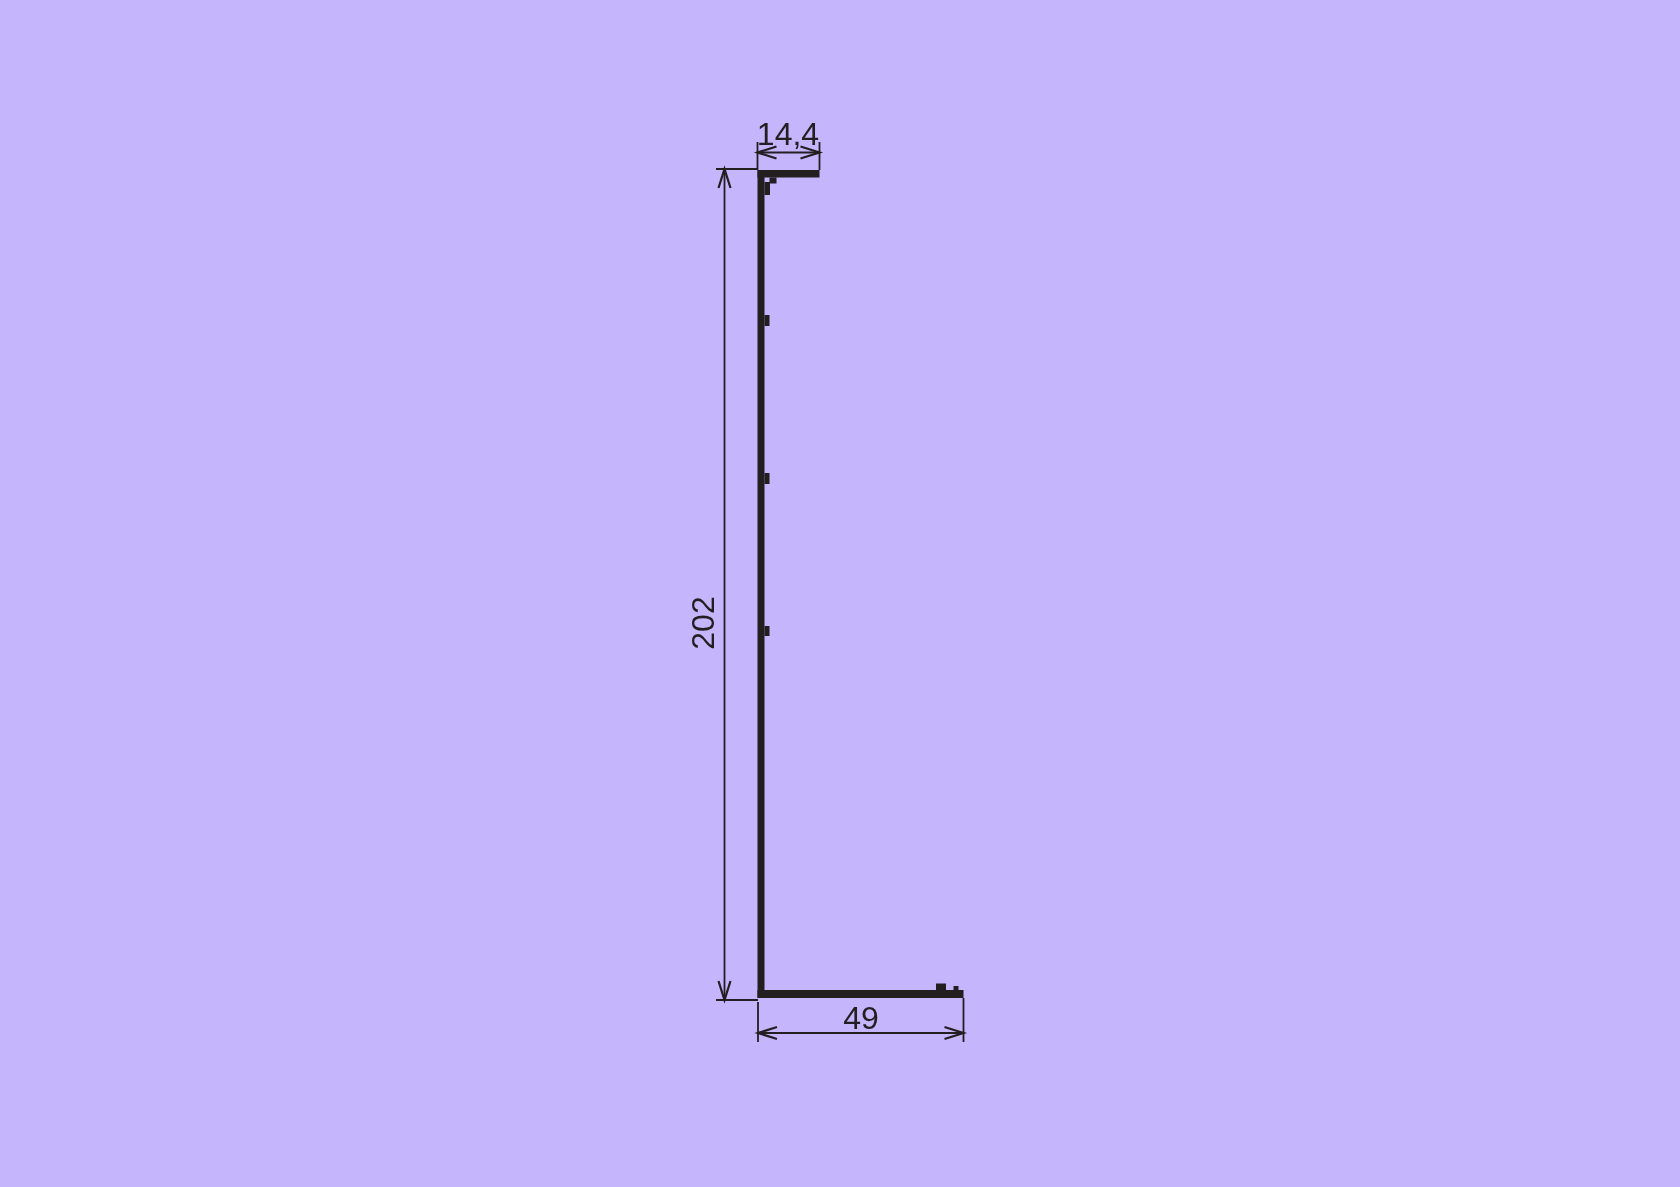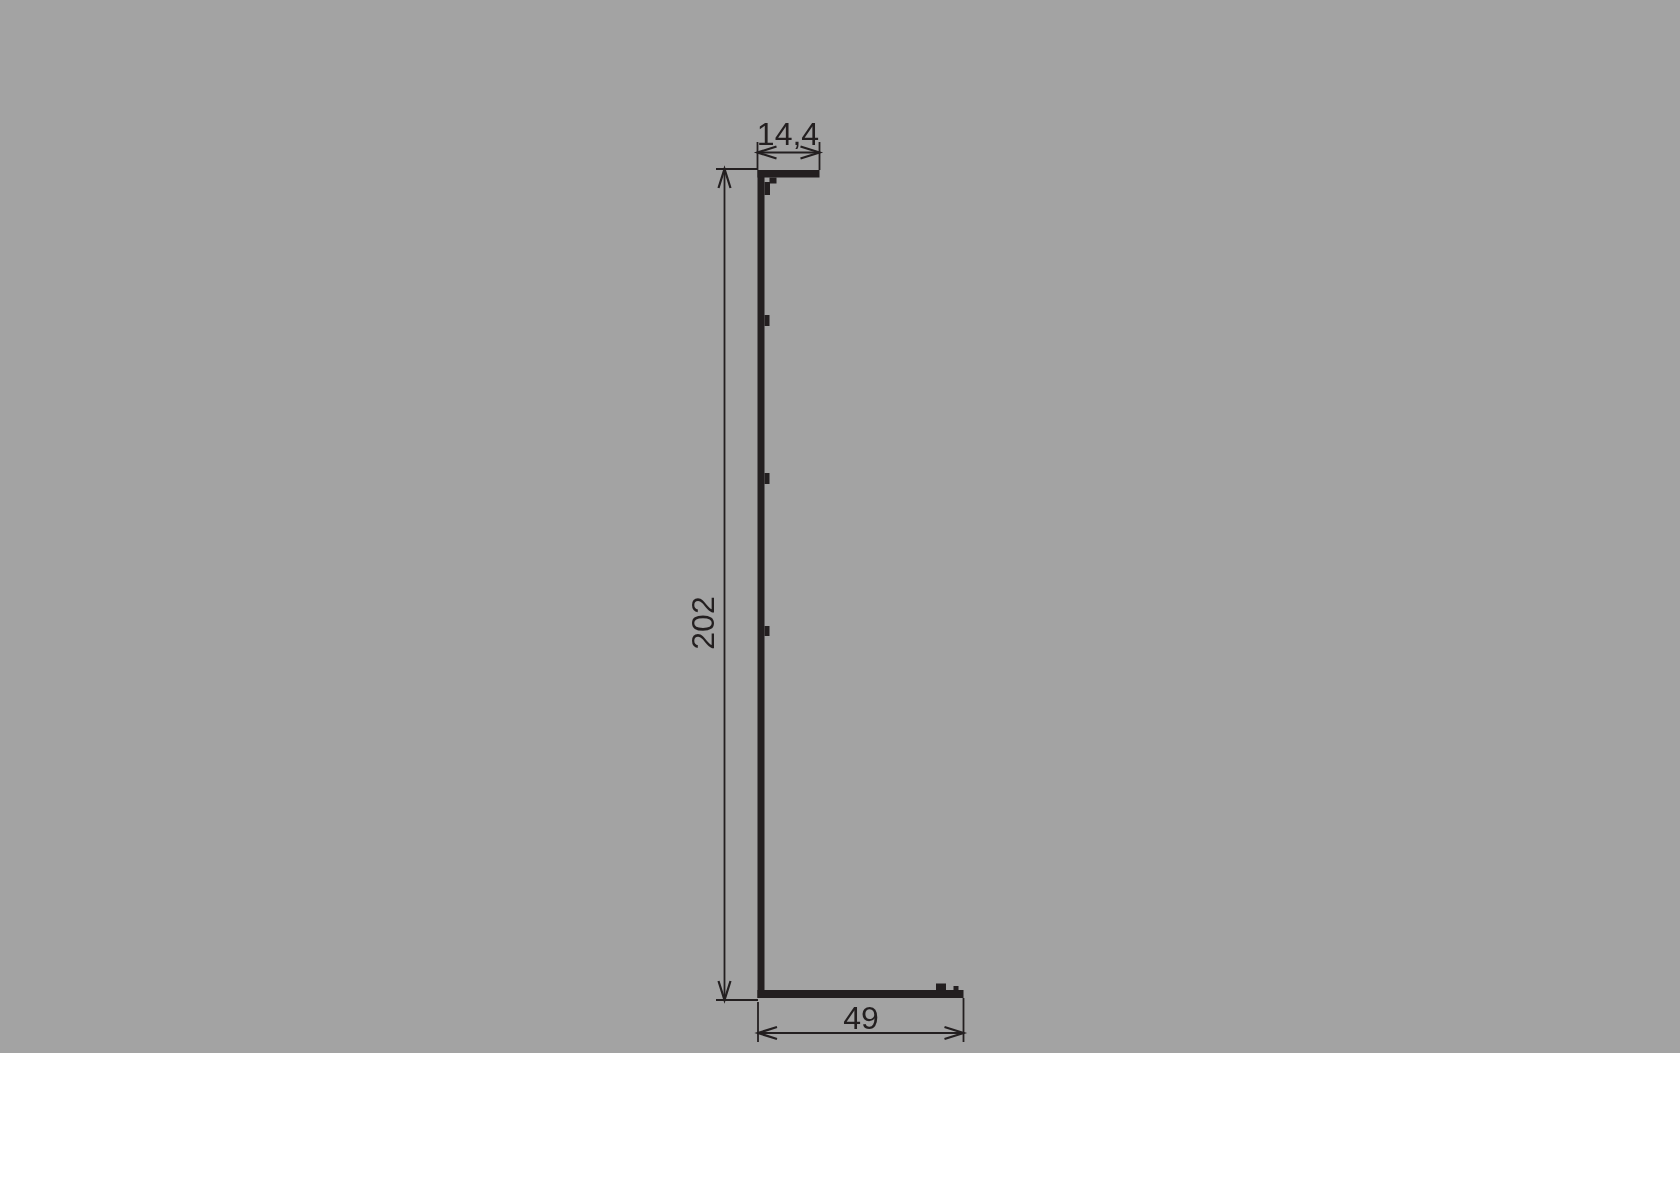--- a/index.html
+++ b/index.html
@@ -3,22 +3,22 @@
 <meta charset="utf-8">
 <style>
   html, body {
     margin: 0;
     padding: 0;
     background: #ffffff;
   }
   .canvas {
     position: relative;
     width: 1680px;
-    height: 1053px;
-    background: #a3a3a3;
+    height: 1187px;
+    background: #c4b5fd;
     overflow: hidden;
   }
   svg {
     display: block;
   }
   .profile-part {
     fill: #231f20;
     stroke: none;
   }
   .thin-line {

